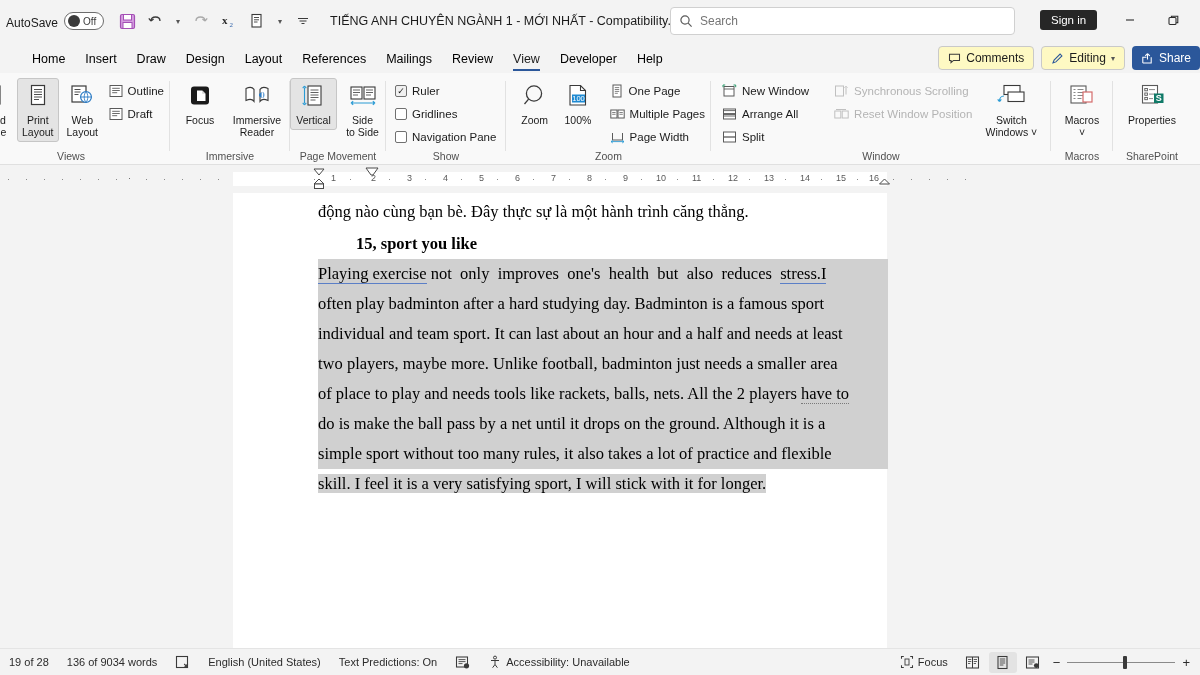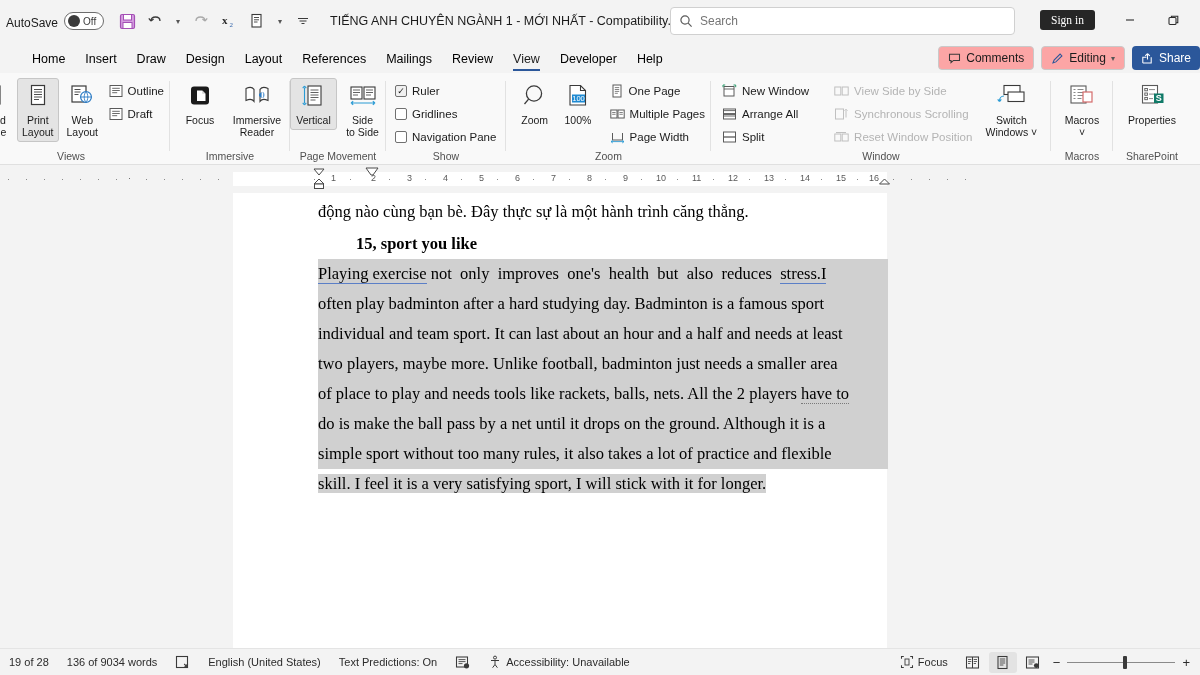--- a/index.html
+++ b/index.html
@@ -51,21 +51,21 @@
     background: #ffffff; border: 1px solid #d0d0d0; border-radius: 4px;
     display: flex; align-items: center; padding: 0 8px; gap: 7px;
   }
   .searchbox input {
     border: none; outline: none; font-size: 12px; color: #444;
     background: transparent; width: 100%; font-family: "Liberation Sans", sans-serif;
   }
   .signin {
     position: absolute; left: 1040px; top: 10px;
     background: #262626; color: #ffffff; font-size: 11.5px;
-    padding: 4px 11px; border-radius: 3px; border: none; cursor: pointer; font-family: Liberation Serif, serif;
+    padding: 4px 11px; border-radius: 3px; border: none; cursor: pointer;
   }
   .wctl {
     position: absolute; top: 6px; width: 36px; height: 28px;
     display: flex; align-items: center; justify-content: center;
     color: #2b2b2b; font-size: 12px;
   }
   .wctl.min { left: 1112px; }
   .wctl.max { left: 1155px; }
 
   
@@ -79,21 +79,21 @@
   }
   .tab:first-child { margin-left: 22px; }
   .tab.active { color: #1b1b1b; font-weight: 400; }
   .tab.active::after {
     content: ""; position: absolute; left: 10px; right: 10px; bottom: -1px;
     height: 2px; background: #2b579a;
   }
   .rtools { position: absolute; right: 0; top: 4px; display: flex; align-items: center; gap: 7px; }
   .pillbtn {
     display: flex; align-items: center; gap: 5px;
-    border: 1px solid #c9c9c9; background: #fca5a5; border-radius: 4px;
+    border: 1px solid #c9c9c9; background: #fef9c3; border-radius: 4px;
     font-size: 12px; color: #1b1b1b; padding: 3px 9px; height: 24px; cursor: pointer;
   }
   .sharebtn {
     display: flex; align-items: center; gap: 5px;
     background: #2b579a; color: #fff; border-radius: 4px;
     font-size: 12px; padding: 3px 9px; height: 24px; cursor: pointer;
   }
 
   
   .ribbon {
@@ -560,29 +560,20 @@
             <span>
               <svg width="15" height="14" viewBox="0 0 15 14">
                   <rect x="1.5" y="2" width="12" height="10" fill="#fff" stroke="#5a5a5a" stroke-width="1"></rect>
                   <path d="M1.5 7h12" stroke="#5a5a5a" stroke-width="1.3"></path>
                 </svg>
             </span>
             <span>Split</span>
           </div>
         </div>
         <div class="smallcol" style="margin-left:14px">
-          <div class="smallbtn disabled">
-            <span>
-              <svg width="15" height="14" viewBox="0 0 15 14">
-                  <rect x="0.8" y="3" width="6" height="8" fill="none" stroke="#c0c0c0" stroke-width="1"></rect>
-                  <rect x="8.2" y="3" width="6" height="8" fill="none" stroke="#c0c0c0" stroke-width="1"></rect>
-                </svg>
-            </span>
-            <span>View Side by Side</span>
-          </div>
           <div class="smallbtn disabled">
             <span>
               <svg width="15" height="14" viewBox="0 0 15 14">
                   <rect x="1.5" y="2" width="8" height="10" fill="none" stroke="#c0c0c0" stroke-width="1"></rect>
                   <path d="M12 3.5v7M12 2.2l-1.4 1.7M12 2.2l1.4 1.7" fill="none" stroke="#c0c0c0" stroke-width="1"></path>
                 </svg>
             </span>
             <span>Synchronous Scrolling</span>
           </div>
           <div class="smallbtn disabled">

